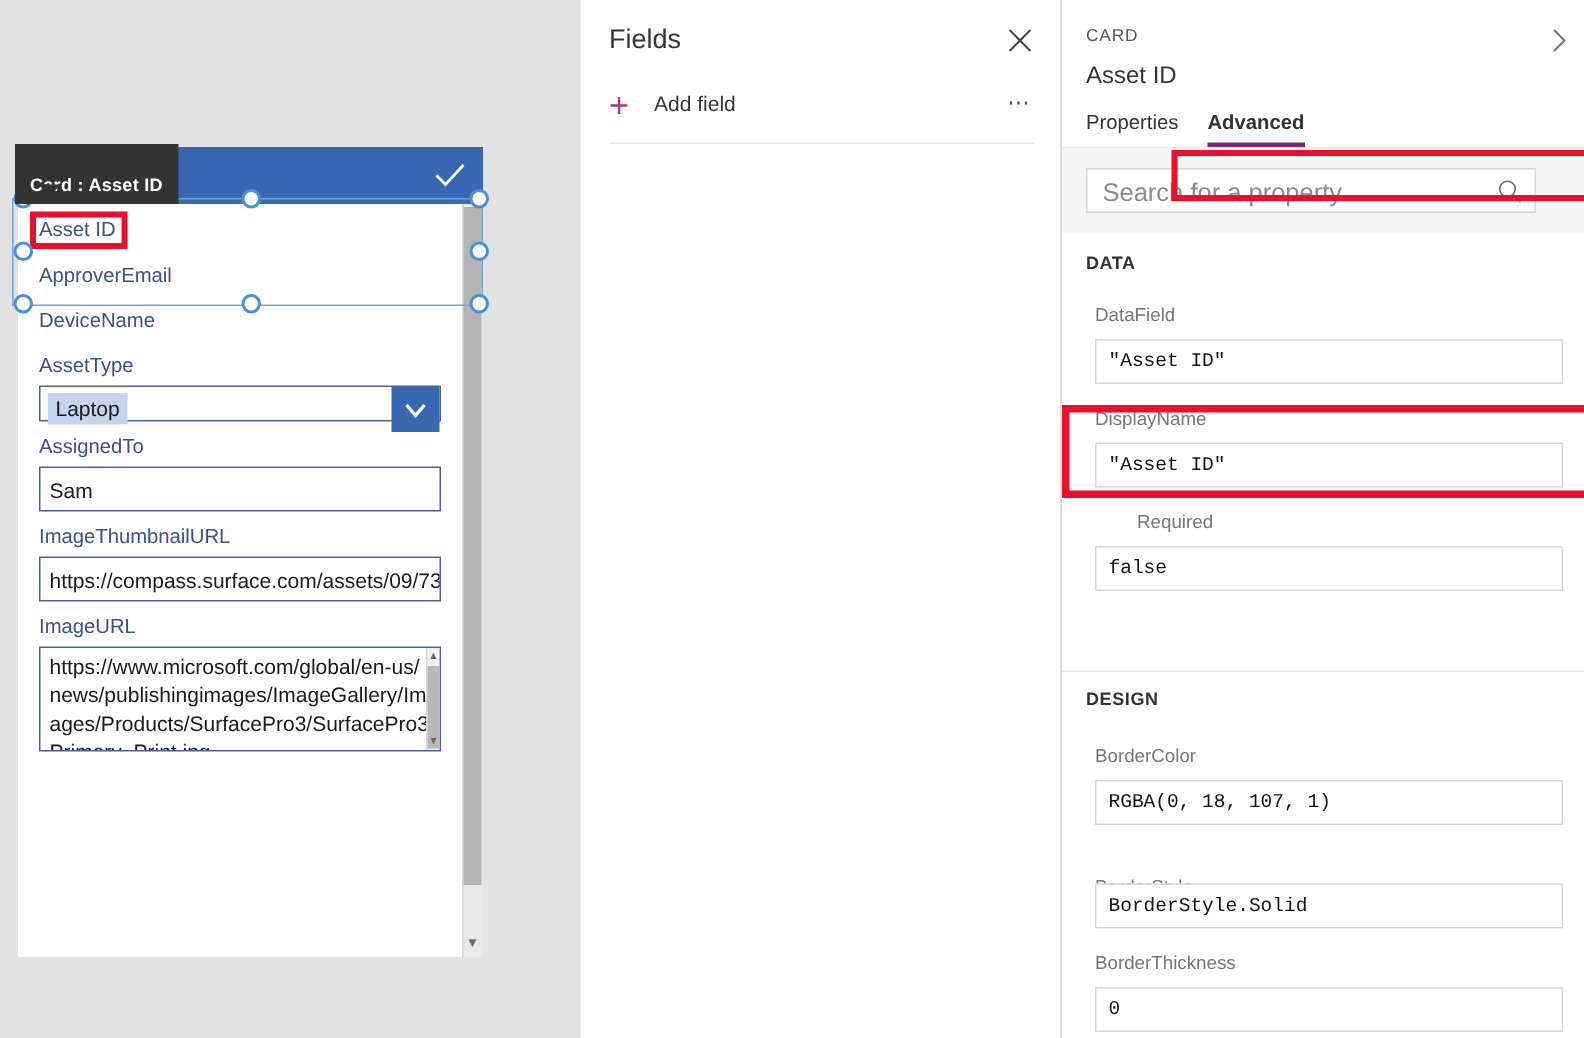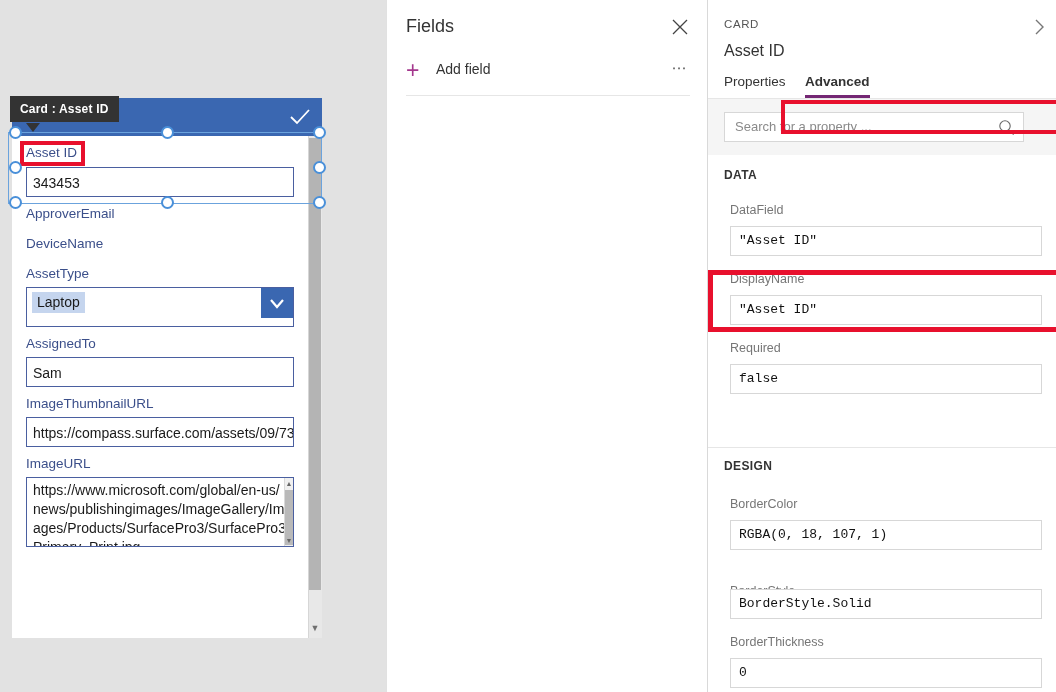--- a/index.html
+++ b/index.html
@@ -29,21 +29,21 @@
     position:absolute;left:0;top:0;width:310px;height:38px;
     background:#3a67b1;
   }
   #header-check{
     position:absolute;right:9px;top:6px;width:26px;height:26px;
   }
   #tooltip{
     position:absolute;left:10px;top:96px;
     background:#333333;color:#ffffff;
     font-size:12px;font-weight:bold;
-    padding:6px 10px 6px 10px;
+    padding:20px 10px 6px 10px;
     white-space:nowrap;
     z-index:30;
     letter-spacing:.2px;
   }
   #tooltip-tail{
     position:absolute;left:26px;top:123px;
     width:0;height:0;
     border-left:7px solid transparent;
     border-right:7px solid transparent;
     border-top:9px solid #333333;
@@ -66,21 +66,21 @@
     background:#ffffff;
     height:30px;line-height:30px;
     padding:0 6px;
     font-size:14px;color:#1a1a1a;
     white-space:nowrap;overflow:hidden;
     box-sizing:border-box;
   }
   .fld-input.tall{height:70px;line-height:19px;padding-top:3px;white-space:normal;word-break:break-all;position:relative;overflow:hidden;}
   .fld-dd{
     border:1px solid #4a5fa0;background:#ffffff;
-    height:40px;position:relative;box-sizing:border-box;
+    height:24px;position:relative;box-sizing:border-box;
   }
   .fld-dd .sel{
     position:absolute;left:5px;top:4px;
     background:#c5d5ee;color:#1a1a1a;
     padding:1px 5px;font-size:14px;line-height:19px;
   }
   .fld-dd .arrow{
     position:absolute;right:0;top:0;width:32px;height:30px;
     background:#3a67b1;
   }
@@ -202,21 +202,21 @@
   }
   #rp-tabline{position:absolute;left:0;top:98px;width:348px;height:1px;background:#e6e6e6;}
   #search-wrap{
     position:absolute;left:0;top:99px;width:348px;height:56px;background:#f5f5f5;
   }
   #search-box{
     position:absolute;left:16px;top:13px;width:300px;height:30px;
     background:#ffffff;border:1px solid #d7d7d7;box-sizing:border-box;
   }
   #search-input{
-    position:absolute;left:10px;top:6px;font-size:13px;color:#8a8a8a;
+    position:absolute;left:10px;top:6px;font-size:17px;color:#8a8a8a;
   }
   #search-icon{position:absolute;right:8px;top:6px;width:17px;height:17px;}
   .sec-head{
     position:absolute;left:16px;font-size:12px;color:#333;font-weight:bold;letter-spacing:.4px;
   }
   .prop-label{position:absolute;left:22px;font-size:12.5px;color:#767676;}
   .prop-input{
     position:absolute;left:22px;width:312px;height:30px;
     border:1px solid #d7d7d7;box-sizing:border-box;background:#fff;
     font-family:"Liberation Mono", monospace;font-size:13px;color:#111;
@@ -244,21 +244,20 @@
         </svg>
       </div>
     </div>
 
     <div id="form-body">
 
       <div class="fld">
         <div class="fld-label">
           <span class="label-redbox">Asset ID</span>
         </div>
-        <div class="fld-input">343453</div>
       </div>
 
       <div class="fld">
         <div class="fld-label">ApproverEmail</div>
       </div>
 
       <div class="fld">
         <div class="fld-label">DeviceName</div>
       </div>
 
@@ -477,21 +476,21 @@
   </div>
 
   <div class="sec-head" style="top:168px;">DATA</div>
 
   <div class="prop-label" style="top:203px;">DataField</div>
   <div class="prop-input mono" style="top:226px;">"Asset ID"</div>
 
   <div class="prop-label" style="top:272px;">DisplayName</div>
   <div class="prop-input mono" style="top:295px;">"Asset ID"</div>
 
-  <div class="prop-label" style="top:341px;">Required</div>
+  <div class="prop-label" style="top:341px;margin-left:28px;">Required</div>
   <div class="prop-input mono" style="top:364px;">false</div>
 
   <div id="design-sep"></div>
 
   <div class="sec-head" style="top:459px;">DESIGN</div>
 
   <div class="prop-label" style="top:497px;">BorderColor</div>
   <div class="prop-input mono" style="top:520px;">RGBA(0, 18, 107, 1)</div>
 
   <div class="prop-label" style="top:566px;margin-top:18px;">BorderStyle</div>

